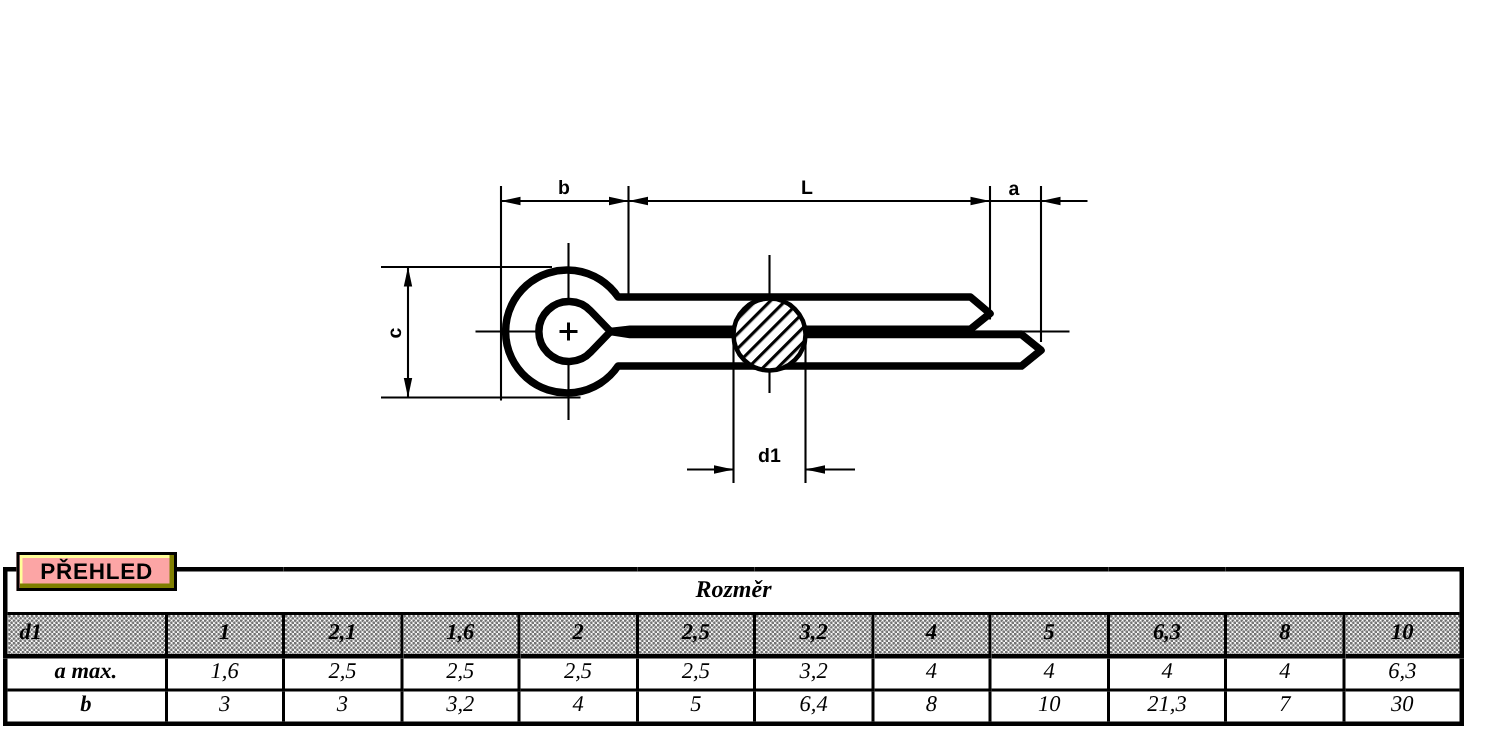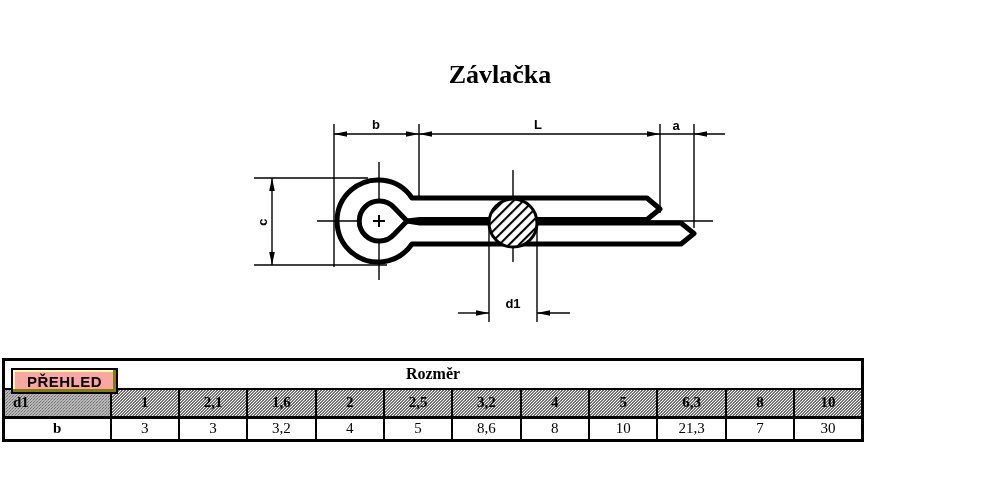--- a/index.html
+++ b/index.html
@@ -14,24 +14,25 @@
   .subtitle{
     position:absolute;top:60px;left:0;right:0;margin:0;text-align:center;
     font-size:26px;font-weight:bold;font-family:"Liberation Serif", serif;
   }
   .drawing{position:absolute;top:0;left:0;}
   .dimtext{
     font-family:"Liberation Sans", sans-serif;font-weight:bold;font-size:13px;
     fill:#000;
   }
   .dimtable{
-    position:absolute;left:2px;top:358px;width:862px;
+    position:absolute;left:2px;top:378px;width:974px;
     border-collapse:collapse;table-layout:fixed;
     border:3px solid #000;
     font-family:"Liberation Serif", serif;
+    font-style:italic;
   }
   .dimtable td{
     border:2px solid #000;text-align:center;vertical-align:middle;
     font-size:15px;padding:0;line-height:1.05;overflow:hidden;white-space:nowrap;
   }
   .toprow td{height:27px;border-bottom:2px solid #000;}
   .table-title{font-weight:bold;font-size:16px;}
   .headrow td{
     height:26px;font-weight:bold;border-bottom:3px solid #000;
     background-color:#fbfbfb;
@@ -50,21 +51,20 @@
     display:flex;align-items:center;justify-content:center;
     font-family:"Liberation Sans", sans-serif;font-weight:bold;font-size:15px;
     letter-spacing:0.5px;color:#000;cursor:pointer;z-index:3;
   }
 </style>
 </head>
 <body>
 
 <div class="page">
 
-  <h2 class="subtitle">Závlačka</h2>
 
   <svg class="drawing" width="1000" height="360" viewBox="0 0 1000 360">
     <defs>
       <pattern id="hatch" width="7" height="7" patternUnits="userSpaceOnUse" patternTransform="rotate(-45)">
         <rect width="7" height="7" fill="#ffffff"></rect>
         <rect width="7" height="2.1" fill="#000000"></rect>
       </pattern>
     </defs>
 
     <g stroke="#000" stroke-width="1.4">
@@ -154,27 +154,41 @@
       <td>2</td>
       <td>2,5</td>
       <td>3,2</td>
       <td>4</td>
       <td>5</td>
       <td>6,3</td>
       <td>8</td>
       <td>10</td>
     </tr>
     <tr class="datarow">
+      <td class="lblcell">a max.</td>
+      <td>1,6</td>
+      <td>2,5</td>
+      <td>2,5</td>
+      <td>2,5</td>
+      <td>2,5</td>
+      <td>3,2</td>
+      <td>4</td>
+      <td>4</td>
+      <td>4</td>
+      <td>4</td>
+      <td>6,3</td>
+    </tr>
+    <tr class="datarow">
       <td class="lblcell">b</td>
       <td>3</td>
       <td>3</td>
       <td>3,2</td>
       <td>4</td>
       <td>5</td>
-      <td>8,6</td>
+      <td>6,4</td>
       <td>8</td>
       <td>10</td>
       <td>21,3</td>
       <td>7</td>
       <td>30</td>
     </tr>
   </tbody>
     </table>
 
   <div class="prehled-btn" style="background:#fca5a5; box-shadow: inset -3px -3px 0 #7f7f00, inset 2px 2px 0 #ffff99;">PŘEHLED</div>

